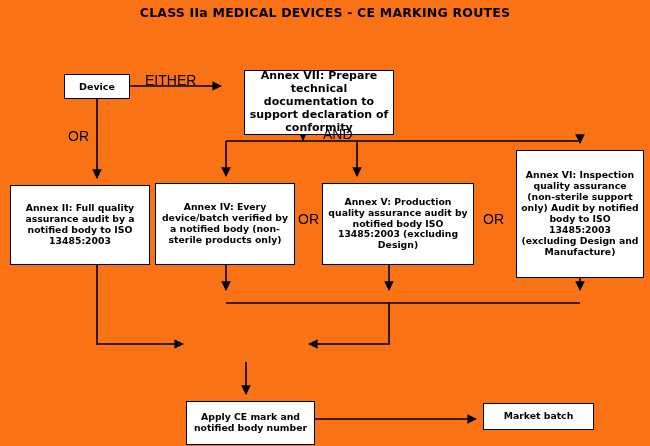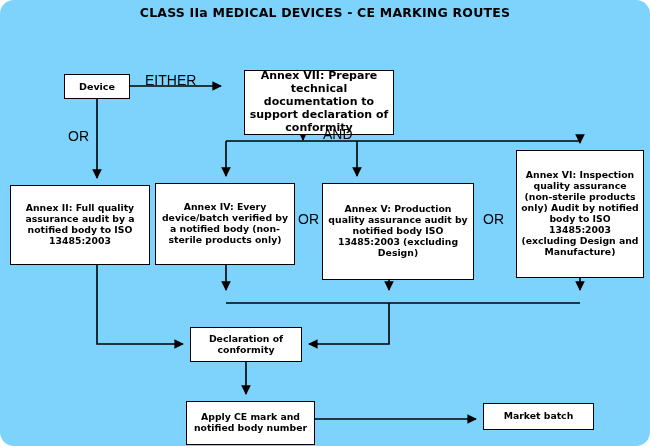--- a/index.html
+++ b/index.html
@@ -12,22 +12,21 @@
     width: 650px;
     height: 446px;
     overflow: hidden;
     font-family: "DejaVu Sans", "Liberation Sans", sans-serif;
     color: #000000;
   }
   #chart-root {
     position: relative;
     width: 650px;
     height: 446px;
-    background: #7dd3fc;
-    border-radius: 14px;
+    background: #f97316;
   }
   #flow-svg {
     position: absolute;
     left: 0;
     top: 0;
     width: 650px;
     height: 446px;
   }
   .diagram-title {
     position: absolute;
@@ -55,21 +54,21 @@
     padding: 2px 3px;
   }
   .node span {
     display: block;
     width: 100%;
   }
   .node-device      { left: 64px;  top: 74px;  width: 66px;  height: 25px;  font-size: 9.5px; }
   .node-annex7      { left: 244px; top: 50px;  width: 150px; height: 65px;  font-size: 11px; margin-top: 20px; }
   .node-annex2      { left: 10px;  top: 185px; width: 140px; height: 80px;  font-size: 9.3px; }
   .node-annex4      { left: 155px; top: 183px; width: 140px; height: 82px;  font-size: 9.3px; }
-  .node-annex5      { left: 322px; top: 183px; width: 152px; height: 97px;  font-size: 9.3px; }
+  .node-annex5      { left: 322px; top: 183px; width: 152px; height: 82px;  font-size: 9.3px; }
   .node-annex6      { left: 516px; top: 150px; width: 128px; height: 128px; font-size: 9.3px; }
   .node-declaration { left: 190px; top: 327px; width: 112px; height: 35px;  font-size: 9.3px; }
   .node-cemark      { left: 186px; top: 401px; width: 129px; height: 44px;  font-size: 9.3px; }
   .node-market      { left: 483px; top: 403px; width: 111px; height: 27px;  font-size: 9.3px; }
 
   .edge-label {
     position: absolute;
     font-size: 14px;
     font-weight: normal;
     color: #000;
@@ -143,26 +142,23 @@
 
   <div class="node node-annex4">
     <span>Annex IV: Every device/batch verified by a notified body (non-sterile products only)</span>
   </div>
 
   <div class="node node-annex5">
     <span>Annex V: Production quality assurance audit by notified body ISO 13485:2003 (excluding Design)</span>
   </div>
 
   <div class="node node-annex6">
-    <span>Annex VI: Inspection quality assurance (non-sterile products only) Audit by notified body to ISO 13485:2003 (excluding Design and Manufacture)</span>
+    <span>Annex VI: Inspection quality assurance (non-sterile support only) Audit by notified body to ISO 13485:2003 (excluding Design and Manufacture)</span>
   </div>
 
-  <div class="node node-declaration">
-    <span>Declaration of conformity</span>
-  </div>
 
   <div class="node node-cemark">
     <span>Apply CE mark and notified body number</span>
   </div>
 
   <div class="node node-market">
     <span>Market batch</span>
   </div>
 
   <div class="edge-label lbl-either">EITHER</div>

